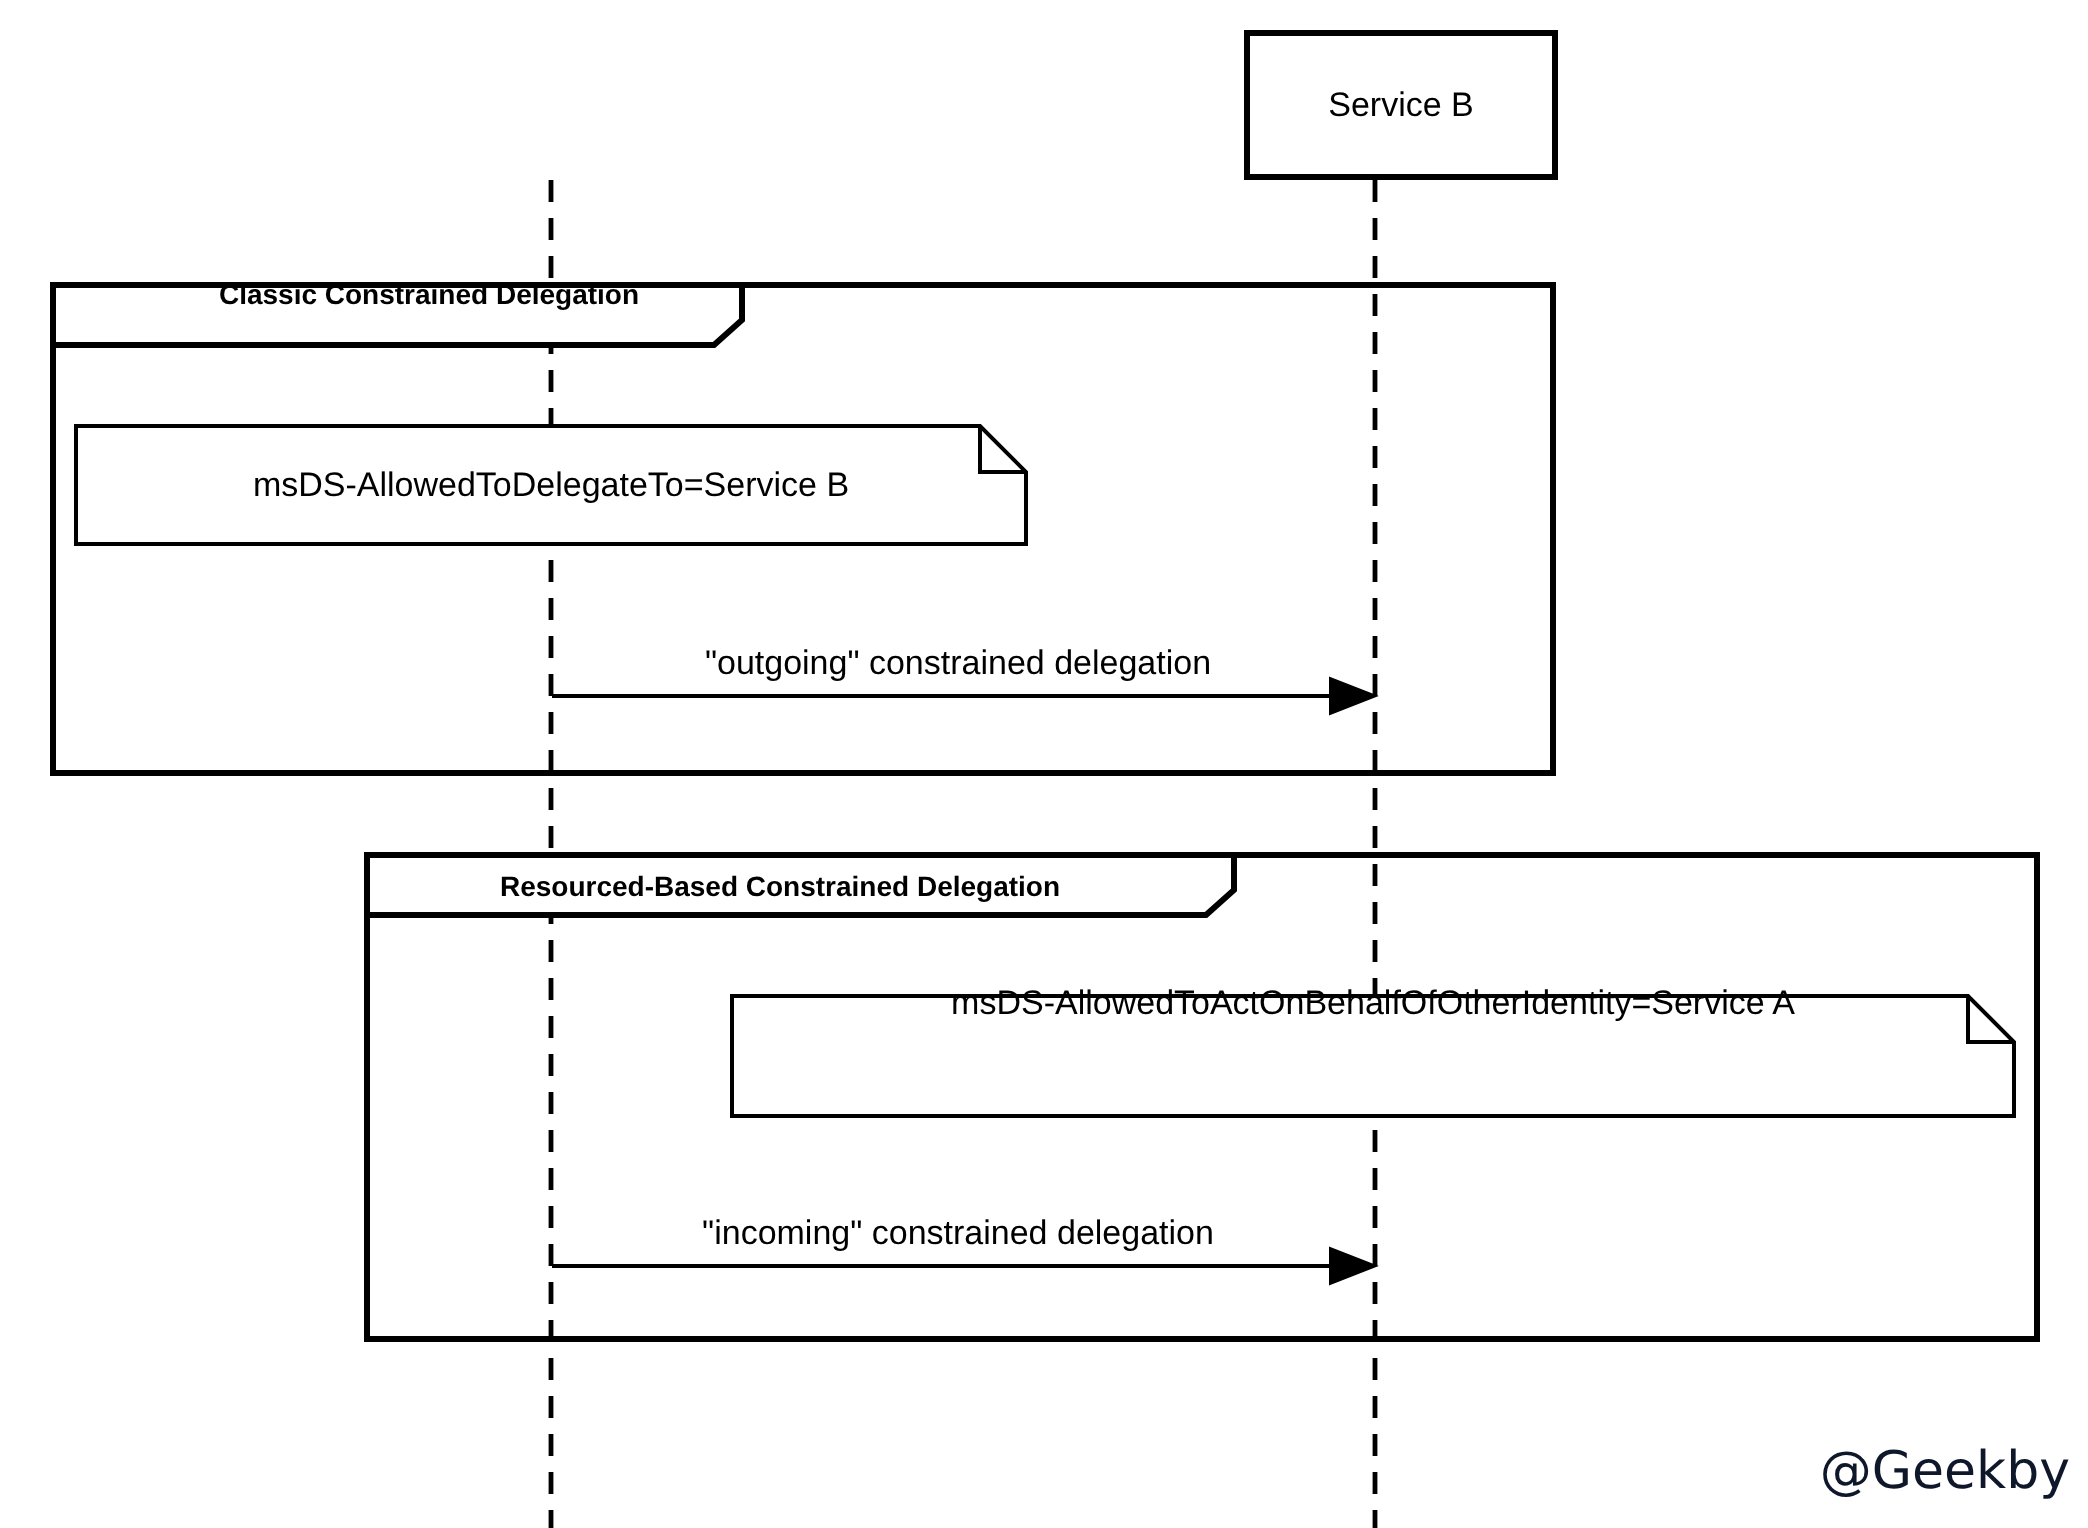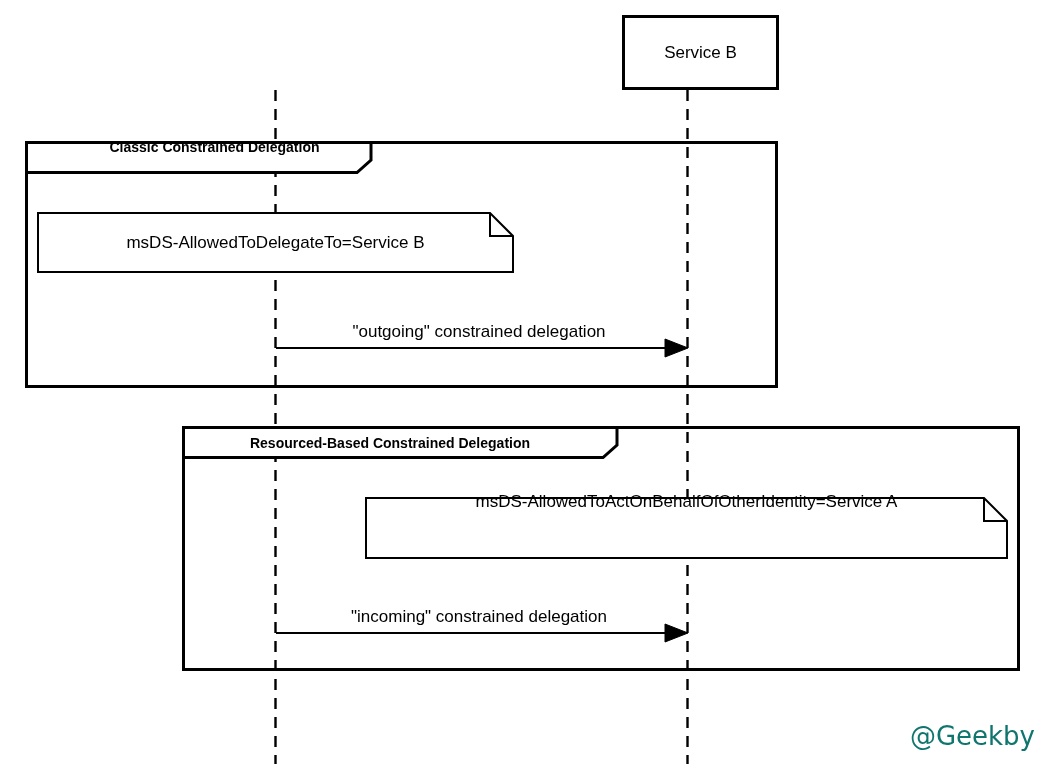--- a/index.html
+++ b/index.html
@@ -39,21 +39,21 @@
     display:flex;align-items:flex-end;justify-content:center;
     font-size:17px;
     z-index:4;
     box-sizing:border-box;
   }
   .watermark{
     position:absolute;
     right:9px;top:721px;
     font-family:"DejaVu Sans", sans-serif;
     font-size:26px;
-    color:#0f766e;
+    color:#0f172a;
     z-index:5;
   }
 </style>
 </head>
 <body>
 
 <div id="canvas">
 
   <svg id="shapes" width="1044" height="764" viewBox="0 0 1044 764">
 

